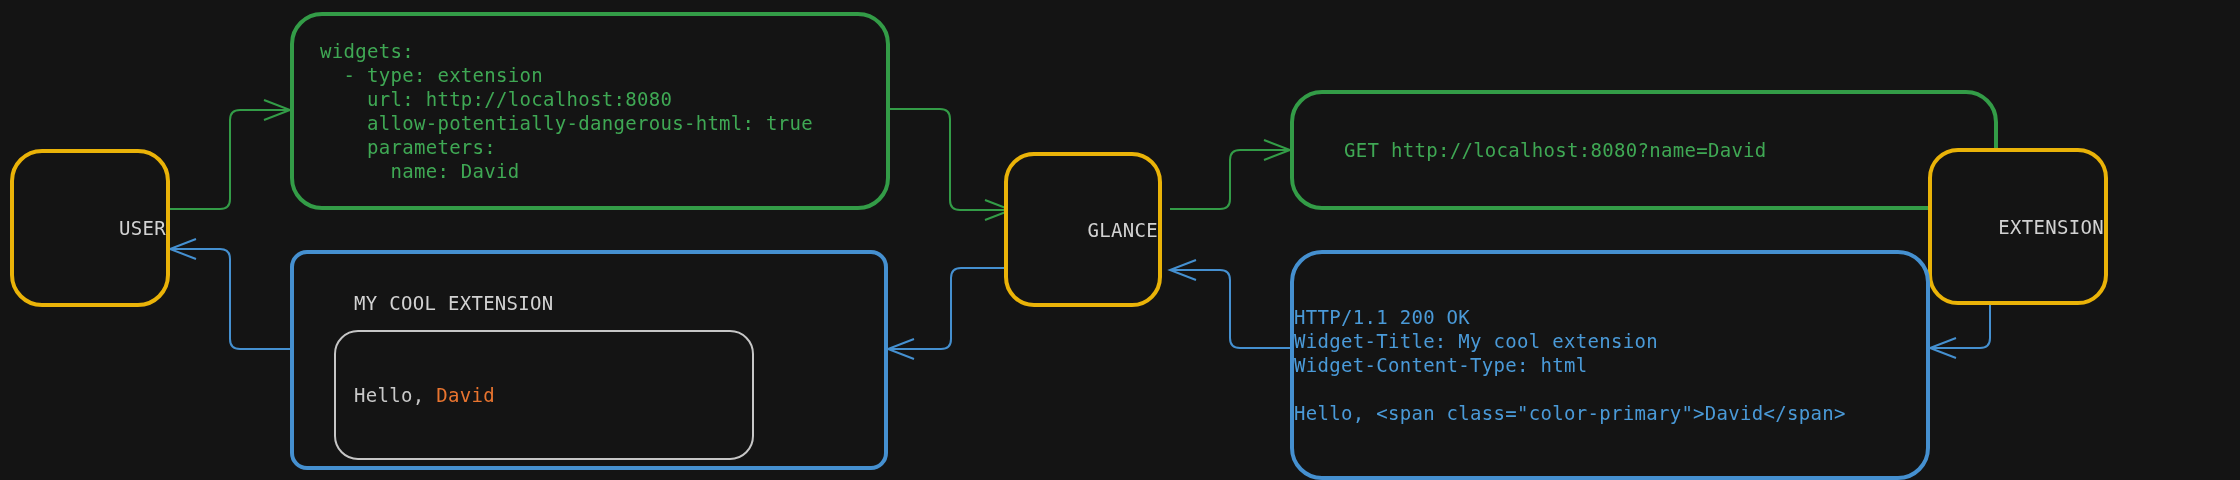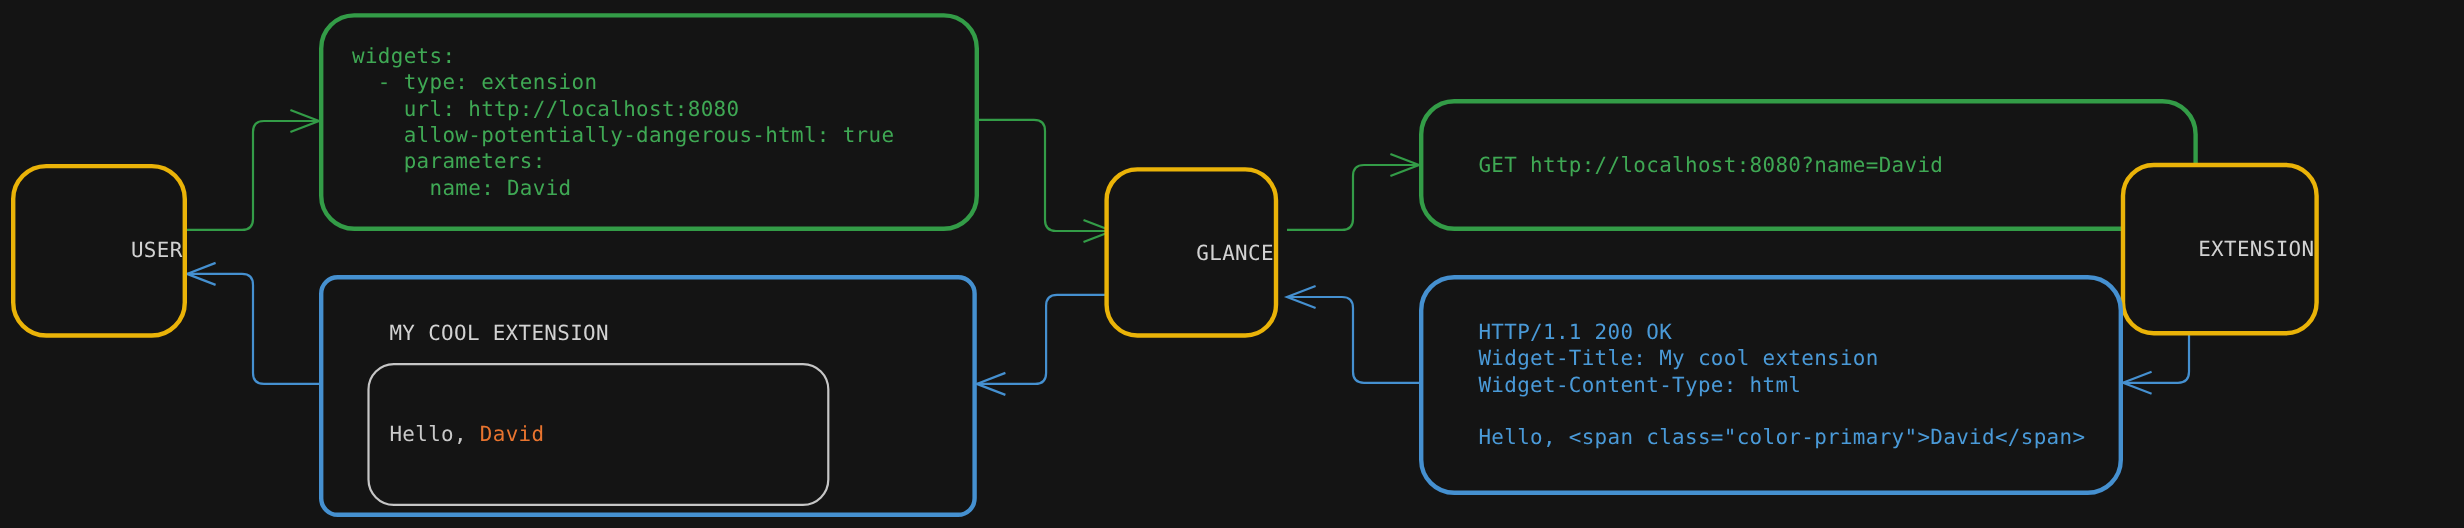--- a/index.html
+++ b/index.html
@@ -56,21 +56,21 @@
   }
   .code-green { color: #3fa854; }
   .code-blue  { color: #4a9ad8; }
 
   #node-user      { left: 10px;   top: 149px; width: 160px; height: 158px; border-radius: 32px; }
   #node-glance    { left: 1004px; top: 152px; width: 158px; height: 155px; }
   #node-extension { left: 1928px; top: 148px; width: 180px; height: 157px; }
 
   #box-config   { left: 290px;  top: 12px;  width: 600px; height: 198px; padding-left: 26px; }
   #box-request  { left: 1290px; top: 90px;  width: 708px; height: 120px; padding-left: 50px; }
-  #box-response { left: 1290px; top: 250px; width: 640px; height: 200px; padding-left: 50px; }
+  #box-response { left: 1290px; top: 250px; width: 640px; height: 230px; }
 
   #box-widget { left: 290px; top: 250px; width: 598px; height: 220px; border-radius: 17px; }
   .widget-title {
     position: absolute;
     left: 60px;
     top: 38px;
     color: #d2d2d2;
     font-size: 19px;
     letter-spacing: 0.3px;
     white-space: pre;

